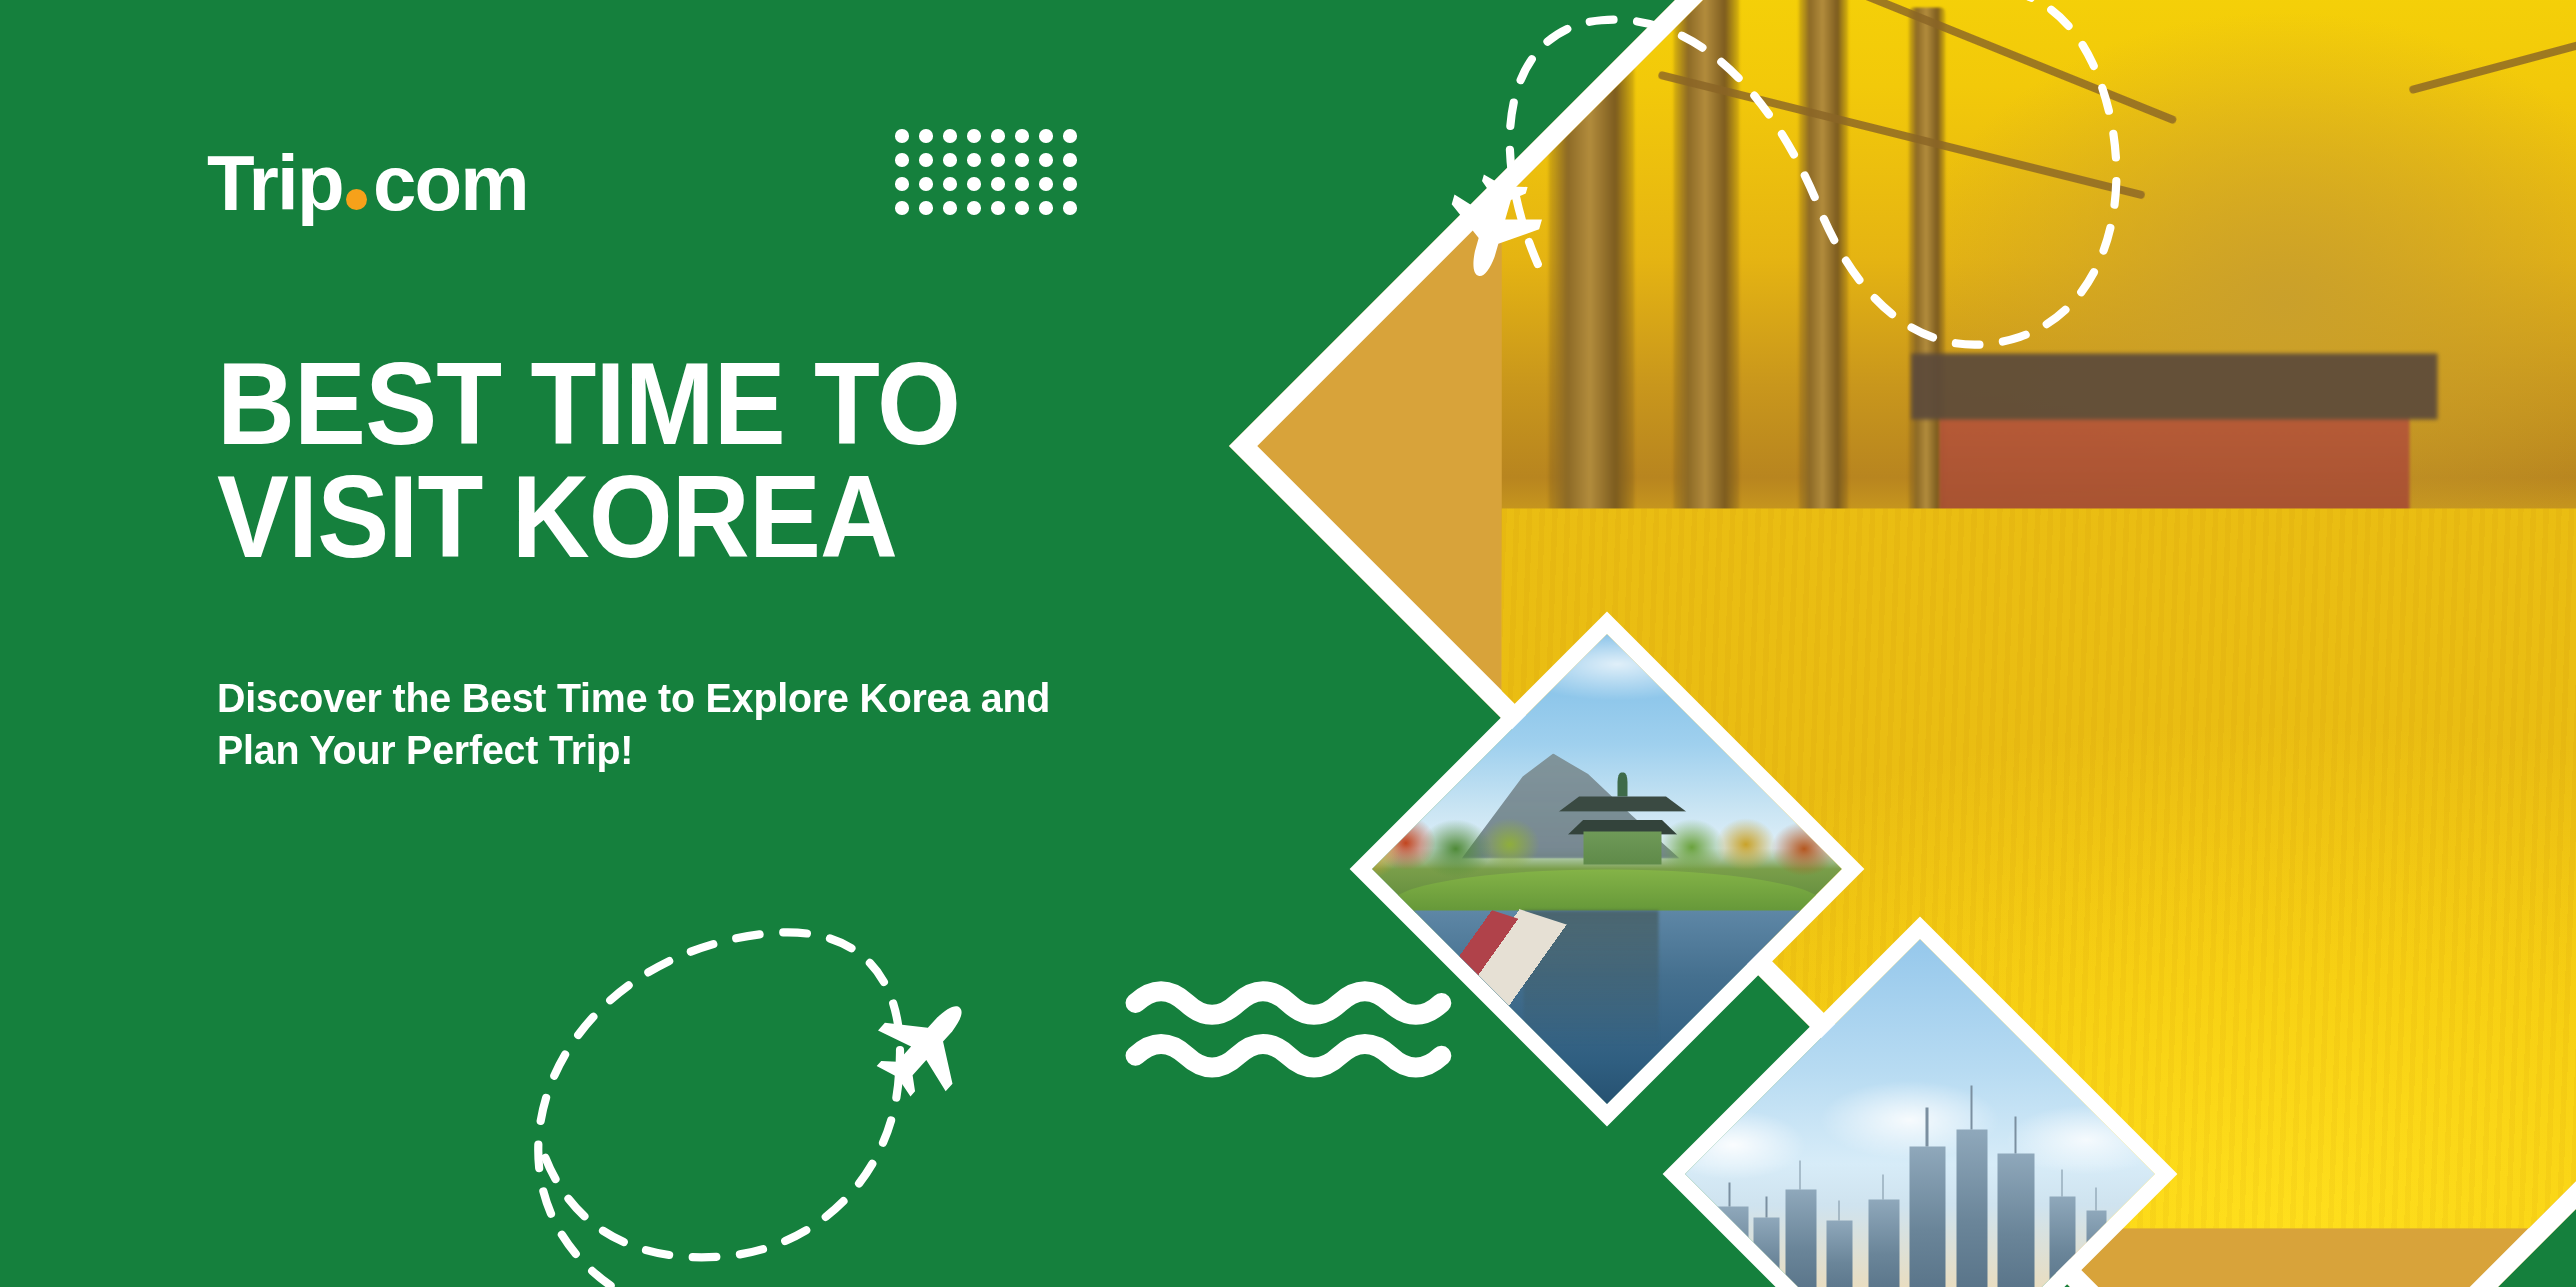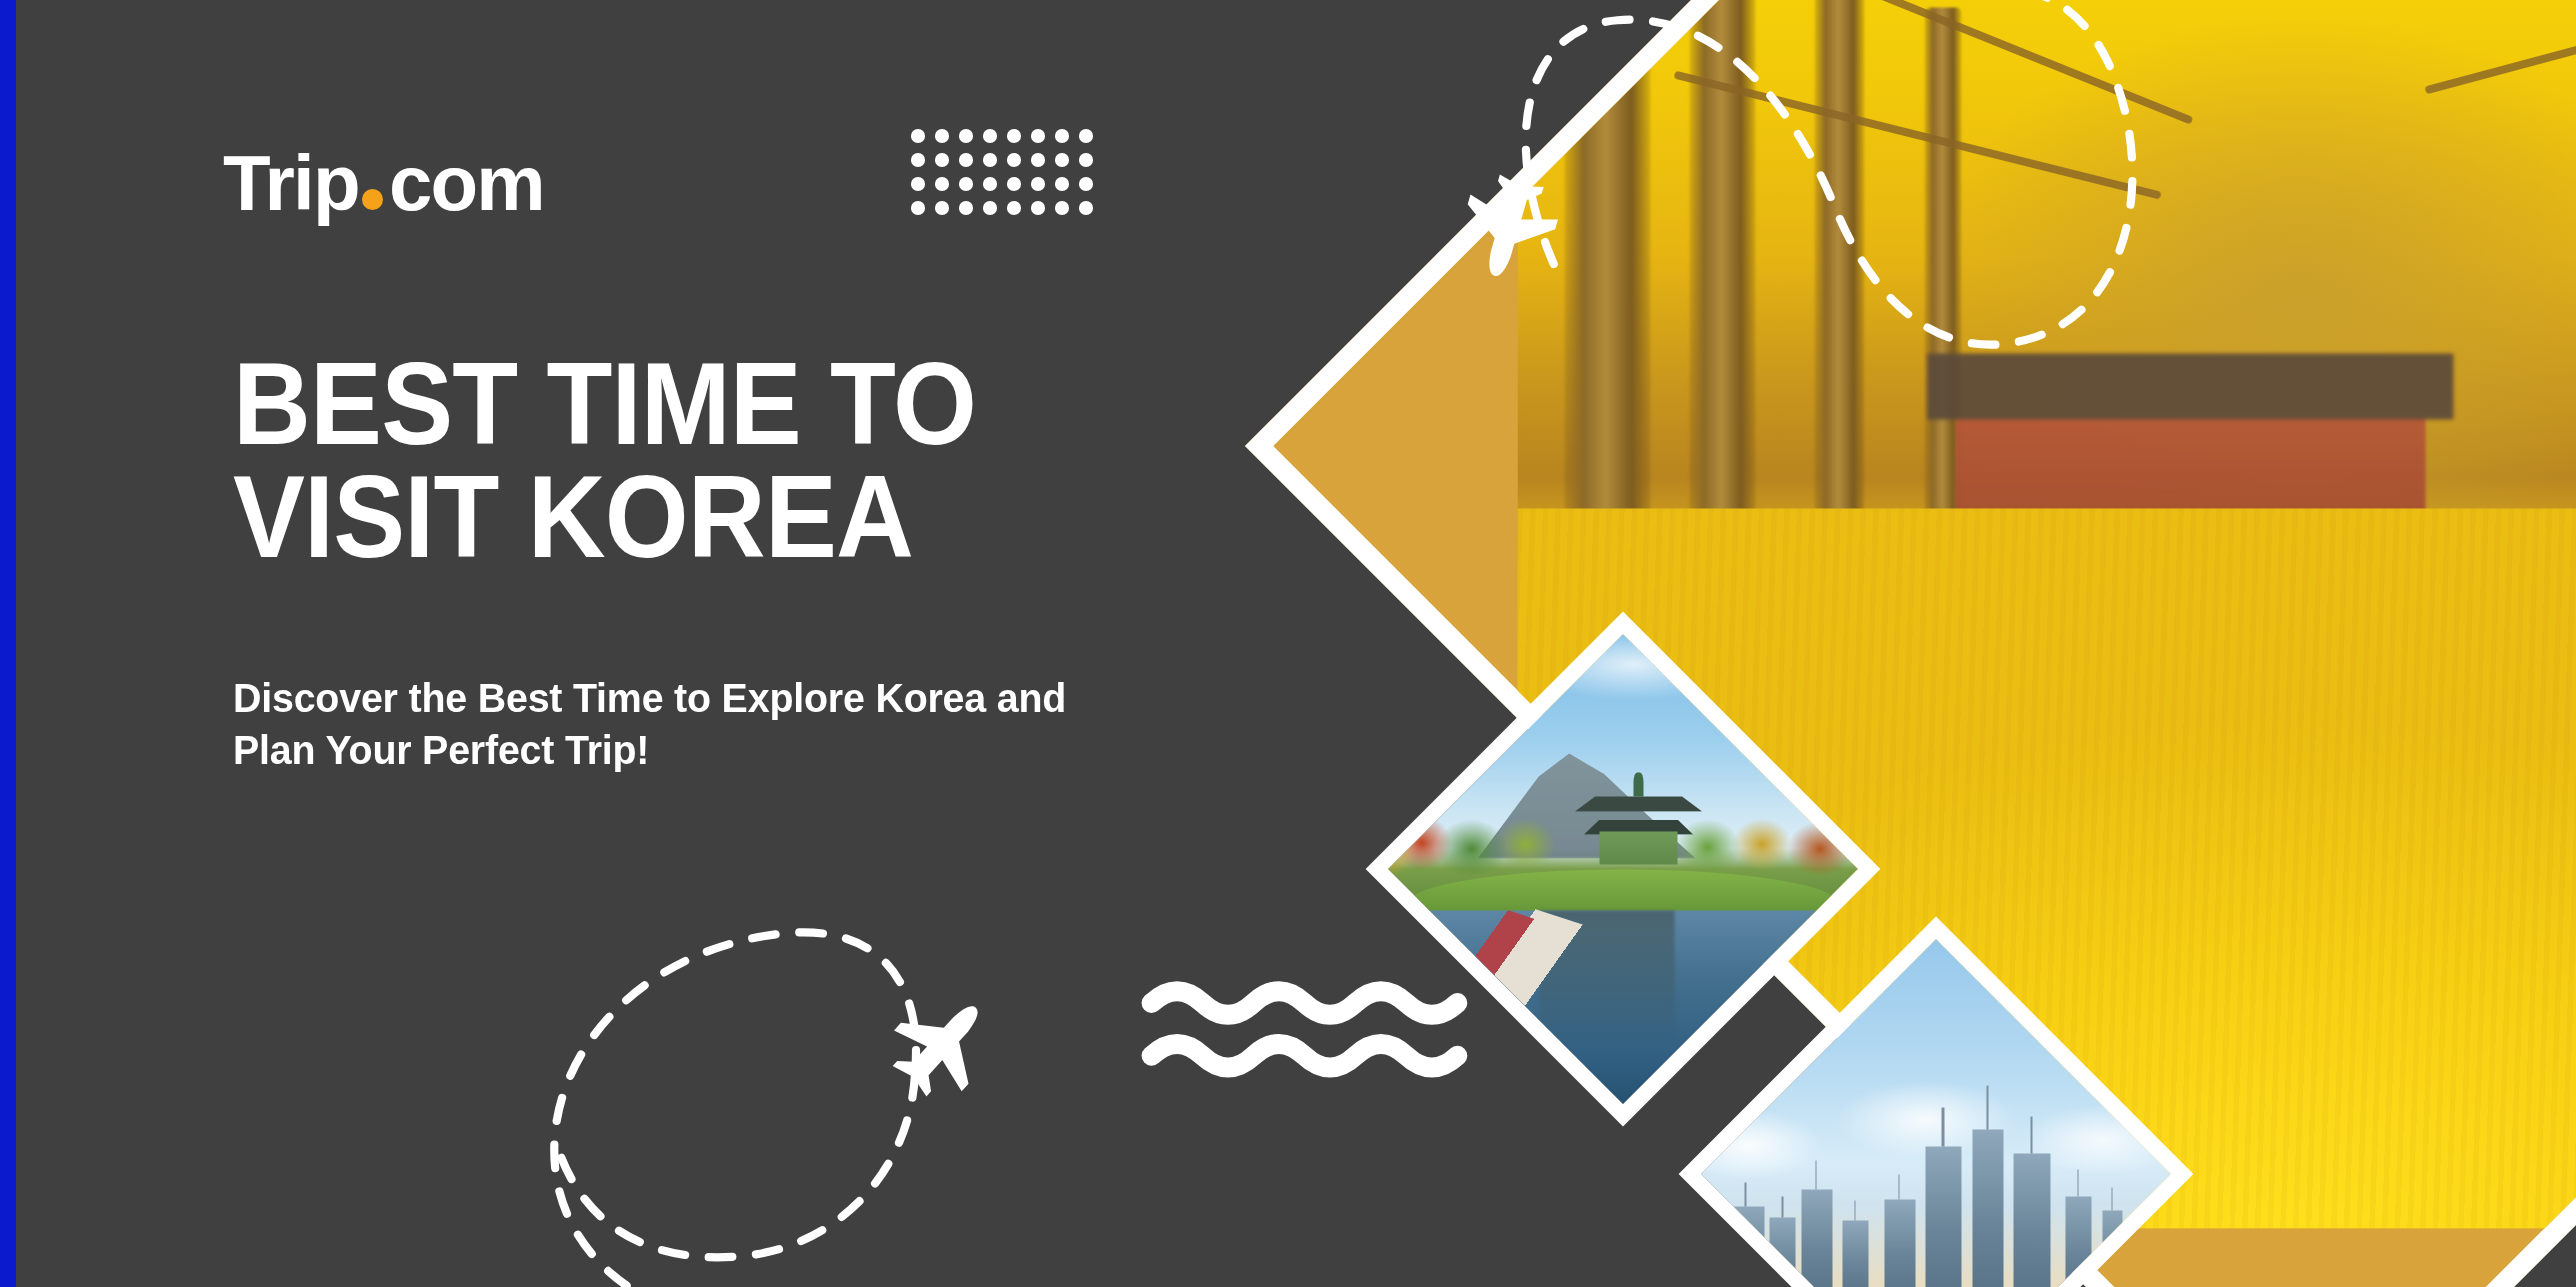--- a/index.html
+++ b/index.html
@@ -6,23 +6,22 @@
   html, body { width:2576px; height:1288px; overflow:hidden; }
   body {
     background:#0b1acd;
     font-family:"Liberation Sans", sans-serif;
     position:relative;
   }
 
   .banner {
     position:absolute;
     inset:0;
-    background:#404040;
-    overflow:hidden;
-    margin-left:16px;
+    background:#15803d;
+    overflow:hidden;
   }
 
   
   .logo {
     position:absolute;
     left:207px; top:144px;
     font-size:78px;
     font-weight:bold;
     letter-spacing:-1.8px;
     color:#ffffff;

